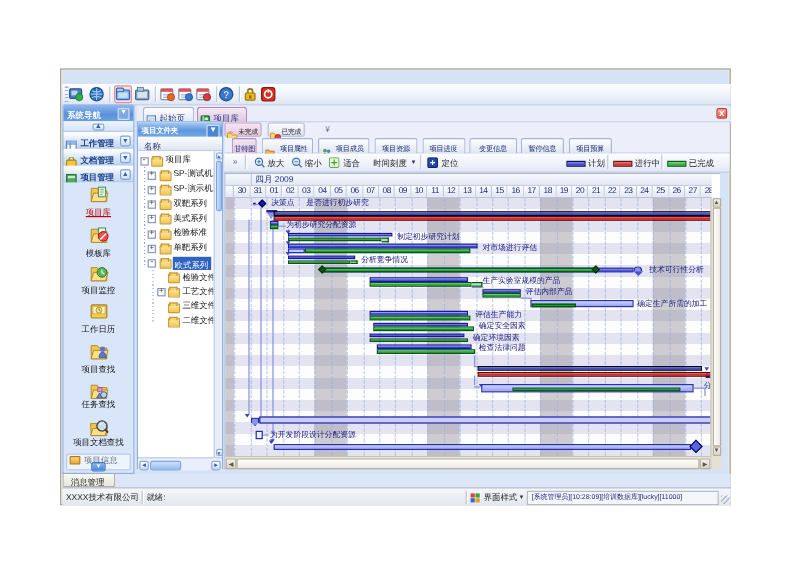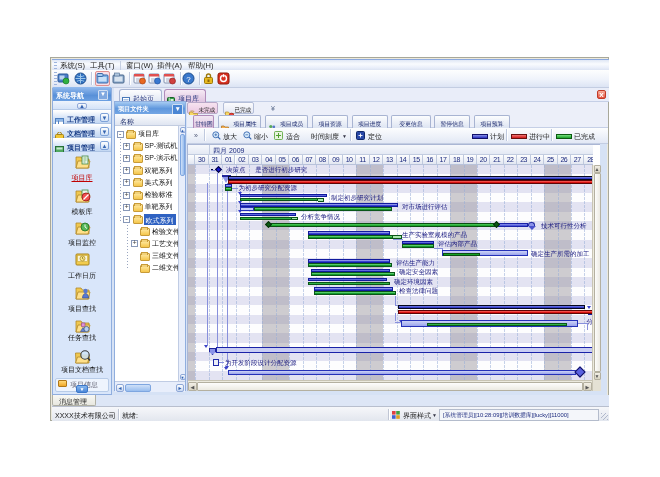--- a/index.html
+++ b/index.html
@@ -101,29 +101,20 @@
 
 #msgtab{left:1px;top:337px;width:557px;height:11px;background:#dde6f6;}
 #statusbar{left:1px;top:348px;width:557px;height:15px;background:linear-gradient(180deg,#f6f7fa,#e2e6ee);
  border-top:1px solid #b8bfce;font-size:7px;color:#222;}
 .sunk{border:1px solid #b4bccc;background:#f4f6fa;}
 </style>
 </head>
 <body>
 <div id="page">
 <div id="win">
-<div id="menubar">
-  <div class="grip" style="left:2px;top:2px;height:8px;"></div>
-  <div class="mi t" style="left:8px;">系统(S)</div>
-  <div class="mi t" style="left:38px;">工具(T)</div>
-  <div style="left:68px;top:1px;width:1px;height:9px;background:#c5cfe2;"></div>
-  <div class="mi t" style="left:74px;">窗口(W)</div>
-  <div class="mi t" style="left:105px;">插件(A)</div>
-  <div class="mi t" style="left:136px;">帮助(H)</div>
-</div>
 <div id="toolbar">
   <div class="grip" style="left:2px;top:2px;height:13px;"></div>
   <div class="ticon" style="left:5px;">
           <svg width="13" height="13">
             <rect x="1" y="2" width="10" height="8" rx="1" fill="#4a7ec8" stroke="#2a5898"></rect>
             <rect x="2.5" y="3.5" width="5" height="4" fill="#bcd4ee"></rect>
             <circle cx="9" cy="9" r="3" fill="#30b040" stroke="#107020" stroke-width="0.6"></circle>
           </svg>
         </div>
   <div class="ticon" style="left:22px;">

